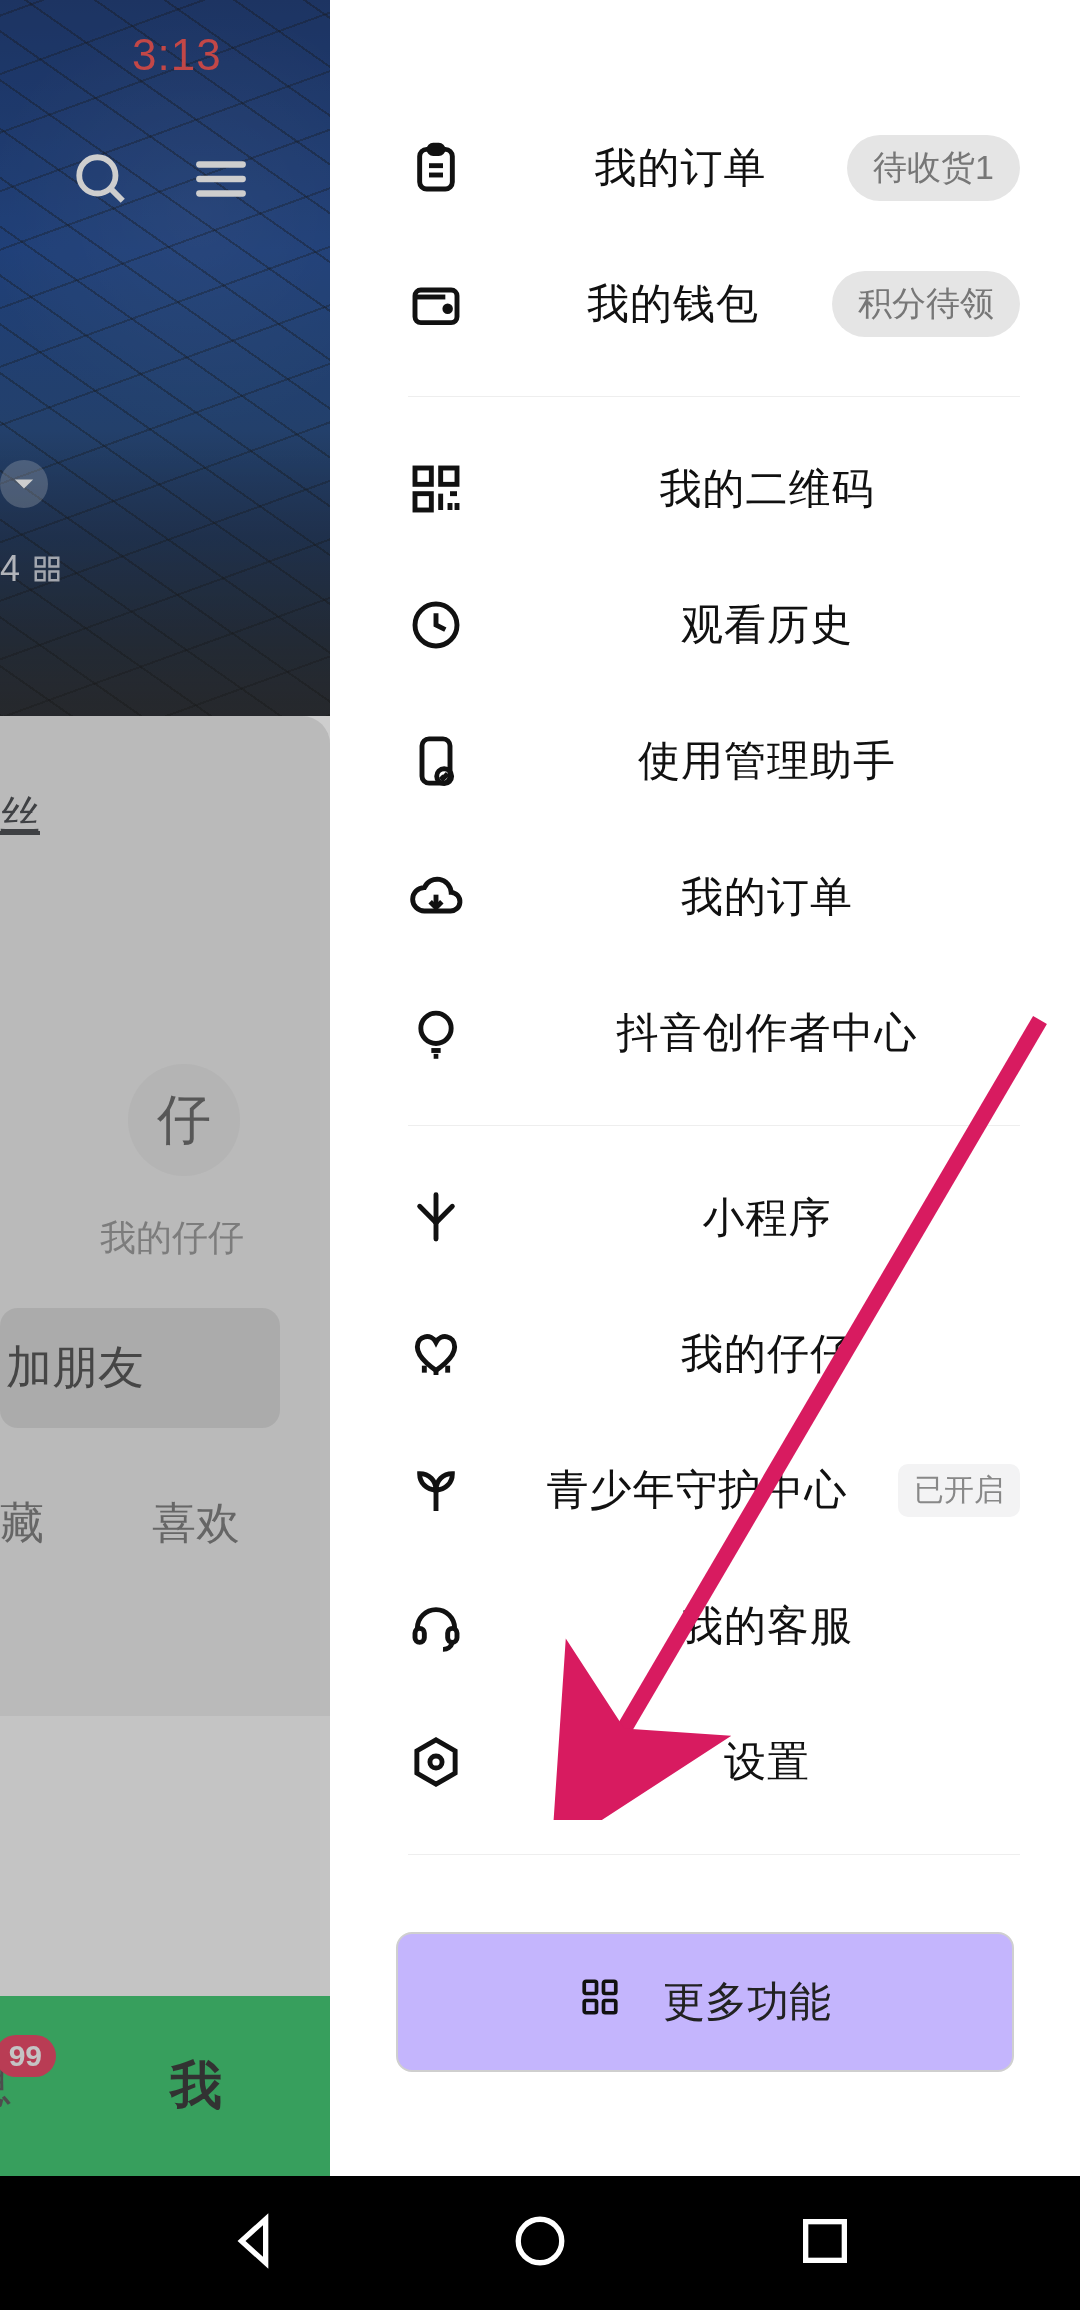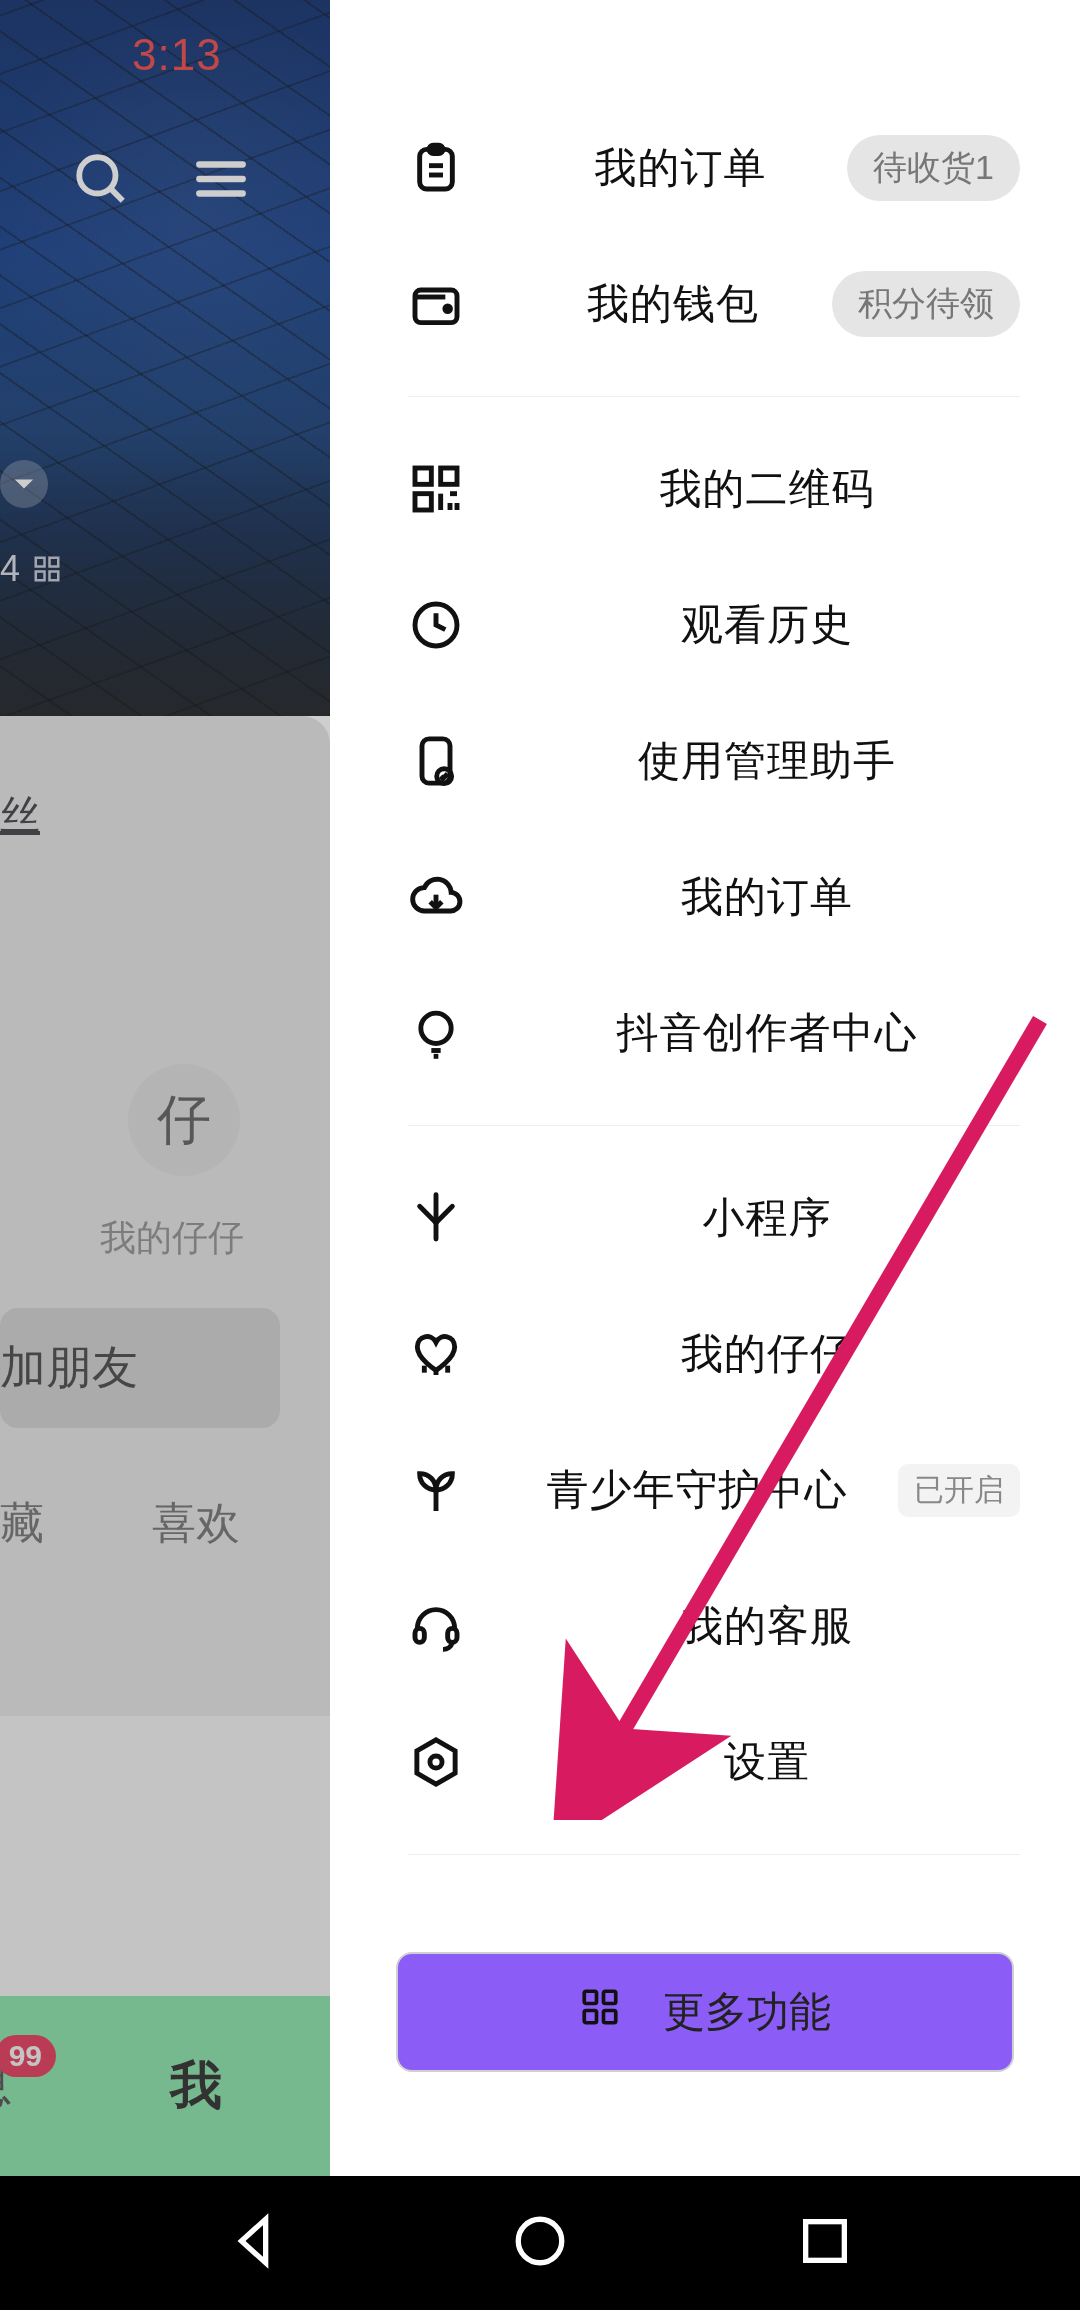--- a/index.html
+++ b/index.html
@@ -26,39 +26,39 @@
 
   .dropdown-chip { position:absolute; left:0; top:460px; width:48px; height:48px; border-radius:50%; background:rgba(255,255,255,0.25); display:flex; align-items:center; justify-content:center; }
   .dropdown-chip svg { width:22px; height:14px; }
   .hero-meta { position:absolute; left:0; top:548px; color:#d7dbe4; font-size:36px; display:flex; align-items:center; gap:12px; }
   .hero-meta svg { width:30px; height:30px; opacity:0.9; }
 
   .left-below { position:absolute; left:0; top:716px; width:330px; height:1000px; background:#f0f0f0; border-top-right-radius:28px; }
   .left-below .fans { position:absolute; left:0; top:72px; color:#2f3136; font-size:40px; text-decoration:underline; }
   .avatar-chip { position:absolute; left:128px; top:348px; width:112px; height:112px; border-radius:50%; background:#e6e6e6; display:flex; align-items:center; justify-content:center; font-size:54px; color:#555; font-weight:500; }
   .avatar-label { position:absolute; left:100px; top:498px; color:#8f8f8f; font-size:36px; }
-  .friend-btn { position:absolute; left:0; top:592px; width:280px; height:120px; background:#d8d8d8; border-radius:18px; display:flex; align-items:center; color:#3a3a3a; font-size:46px; }
+  .friend-btn { position:absolute; left:0; top:592px; width:280px; height:120px; background:#d8d8d8; border-radius:18px; display:flex; align-items:center; padding-left:6px; color:#3a3a3a; font-size:46px; }
   .left-tabs { position:absolute; left:0; top:778px; display:flex; gap:108px; color:#6b6b6b; font-size:44px; }
 
-  .bottom-nav { position:absolute; left:0; top:1996px; width:330px; height:180px; background:#86efac; display:flex; align-items:center; gap:58px; padding-left:0; }
+  .bottom-nav { position:absolute; left:0; top:1996px; width:330px; height:180px; background:#22c55e; display:flex; align-items:center; gap:58px; padding-left:0; }
   .nav-item { position:relative; color:#454545; font-size:46px; }
   .nav-msg { margin-left:-34px; }
   .badge { position:absolute; top:-20px; right:-44px; background:#ef2a4f; color:#fff; font-size:30px; font-weight:600; border-radius:30px; padding:4px 14px; }
   .nav-me { font-size:52px; font-weight:700; color:#1a1a1a; margin-left:100px; }
 
   
   .drawer { position:absolute; left:330px; top:0; width:750px; height:2176px; background:#fff; }
   .menu-item { display:flex; align-items:center; height:136px; padding:0 60px 0 78px; }
   .menu-item .icon { width:56px; height:56px; margin-right:50px; display:flex; align-items:center; justify-content:center; }
   .menu-item .label { font-size:42px; color:#111; flex:1; letter-spacing:1px;text-align:center; }
   .menu-chip { background:#e5e5e5; color:#777; font-size:34px; padding:10px 26px; border-radius:40px; white-space:nowrap; }
   .menu-tag { background:#f3f3f4; color:#888; font-size:30px; padding:6px 16px; border-radius:10px; margin-left:18px; }
   .divider { height:1px; background:#eeeeee; margin:24px 60px 24px 78px; }
 
-  .more-btn { position:absolute; left:66px; bottom:104px; width:618px; height:120px; border:2px solid #cfcfcf; border-radius:16px; background:#8b5cf6; display:flex; align-items:center; justify-content:center; gap:42px; font-size:42px; color:#222; }
+  .more-btn { position:absolute; left:66px; bottom:104px; width:618px; height:140px; border:2px solid #cfcfcf; border-radius:16px; background:#c4b5fd; display:flex; align-items:center; justify-content:center; gap:42px; font-size:42px; color:#222; }
 
   
   .sys-nav { position:absolute; left:0; top:2176px; width:1080px; height:134px; background:#000; display:flex; align-items:center; justify-content:space-evenly; }
   .sys-nav svg { width:58px; height:58px; }
 
   
   .annot-arrow { position:absolute; pointer-events:none; }
 
   .grey-overlay-strip { position:absolute; left:0; top:716px; width:330px; height:1460px; background:rgba(120,120,120,0.12); pointer-events:none; border-top-right-radius:28px; }
 </style>

